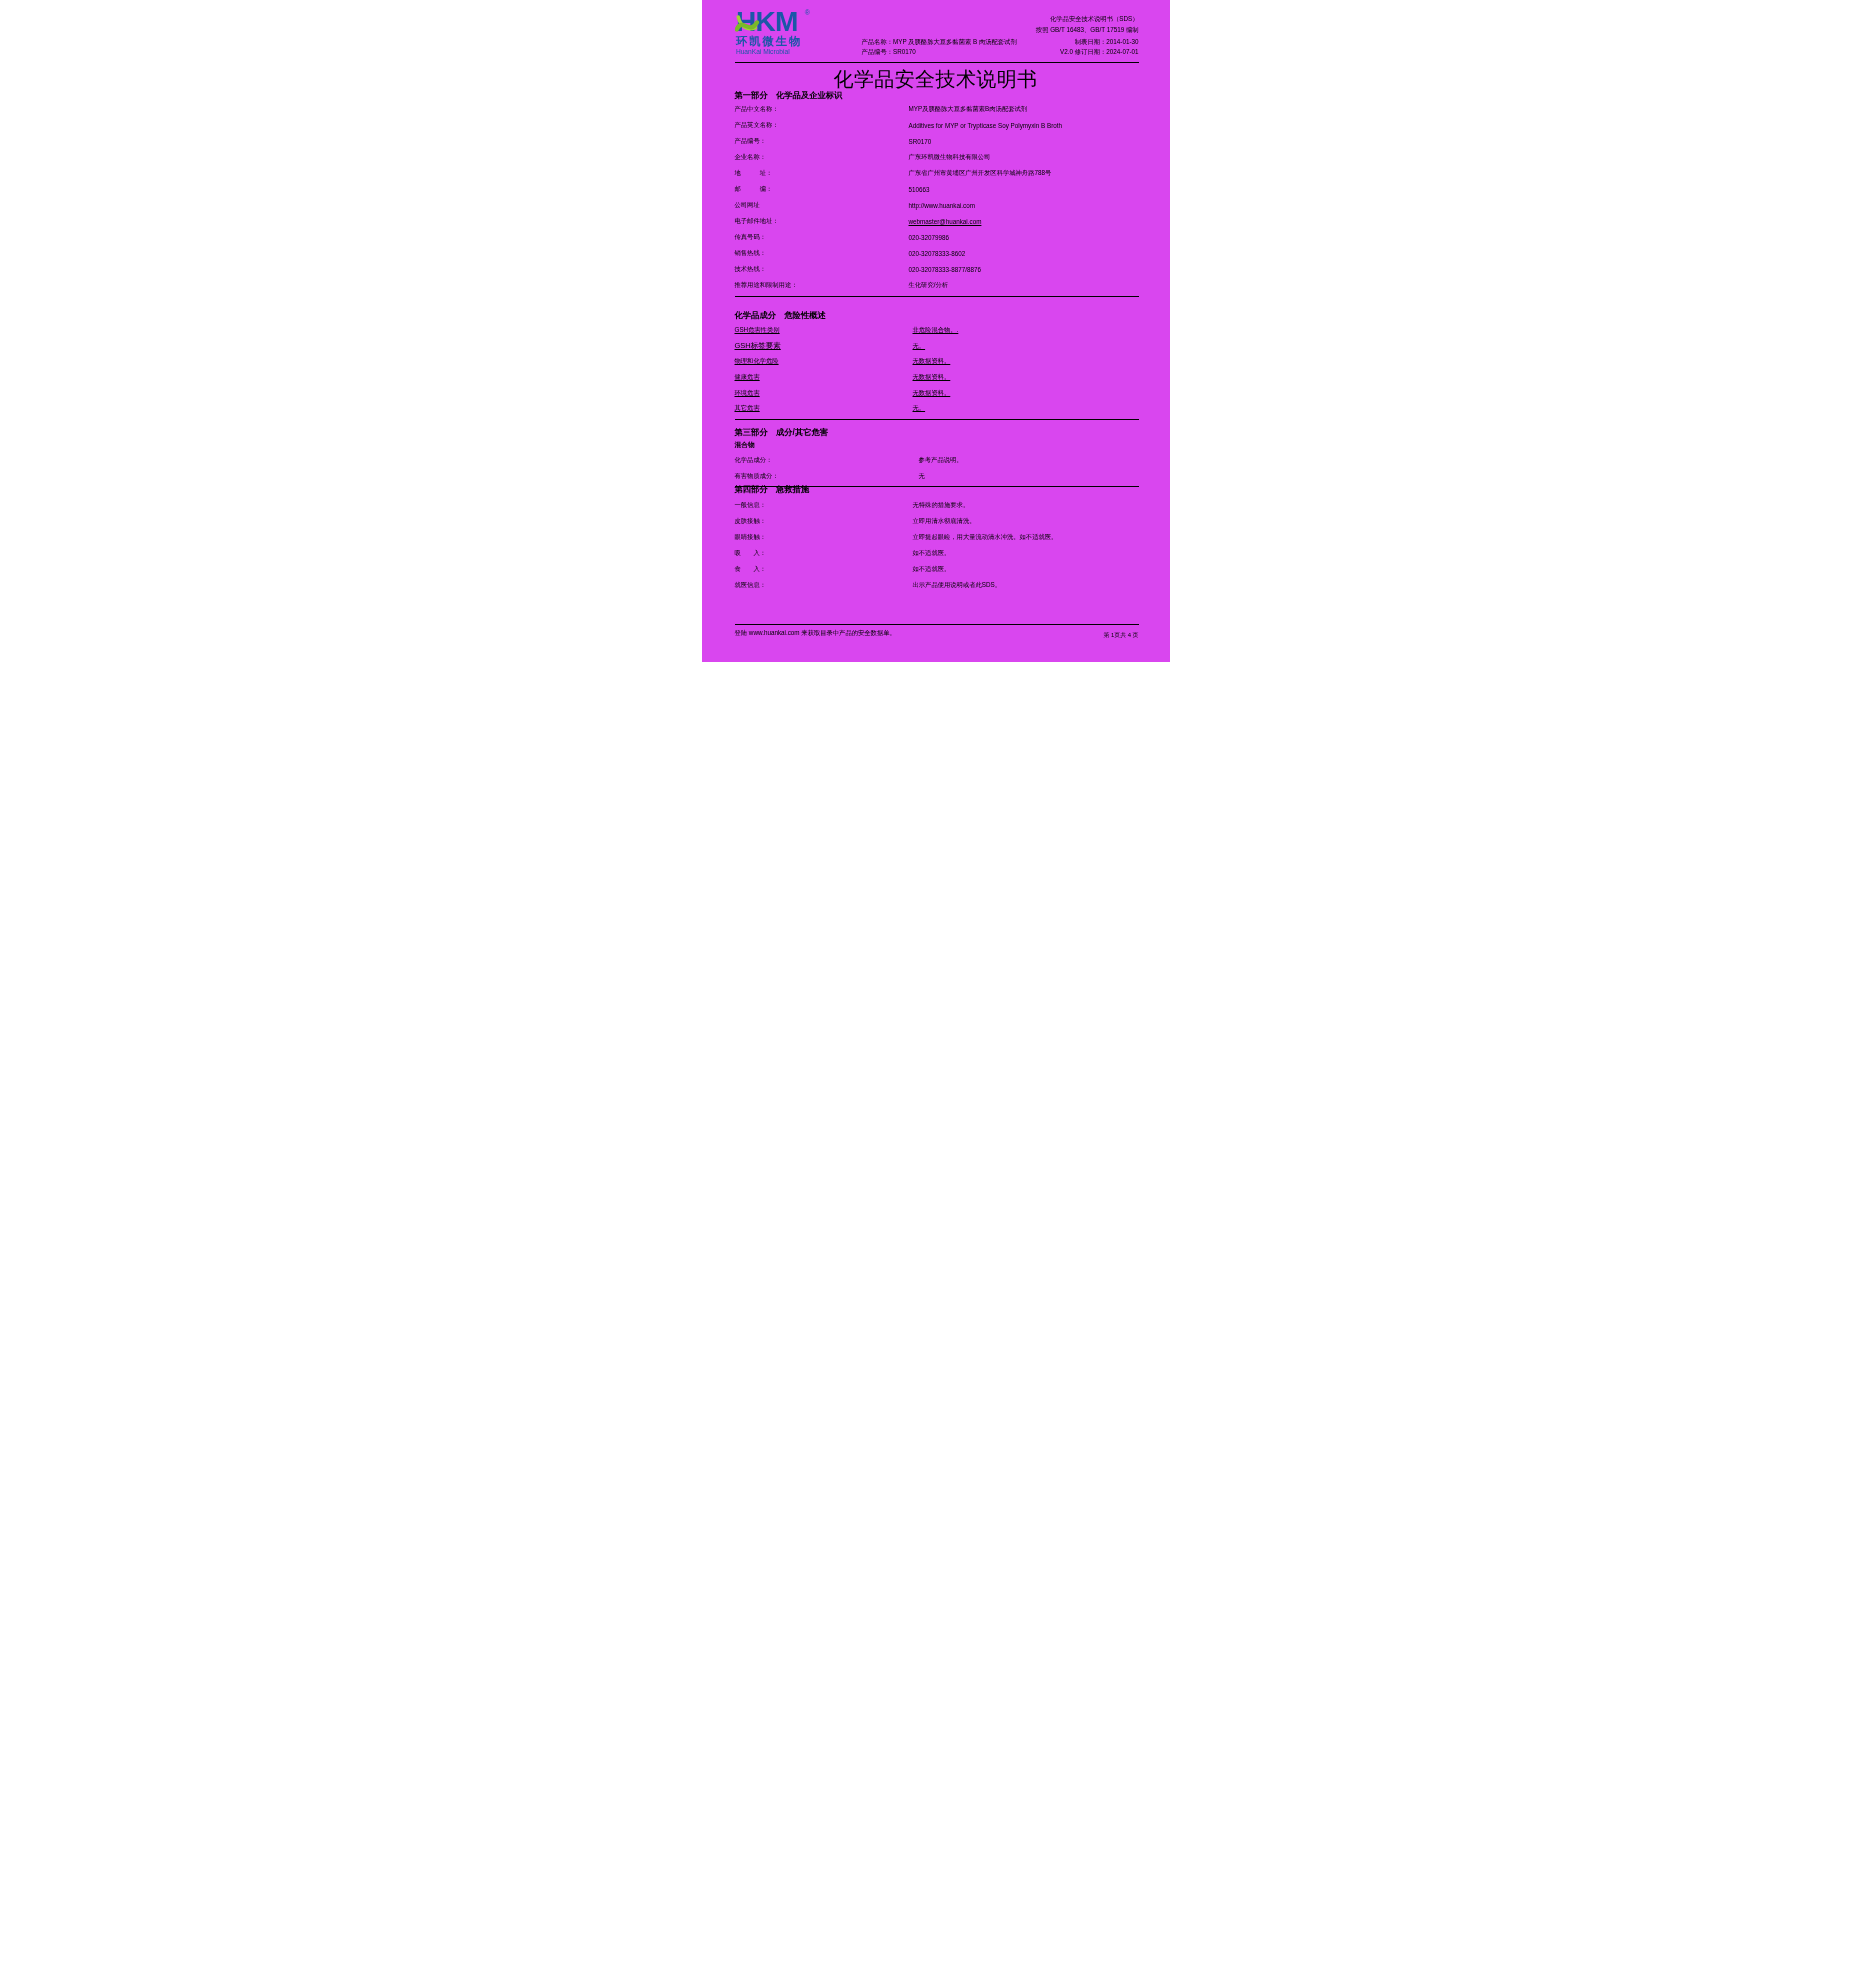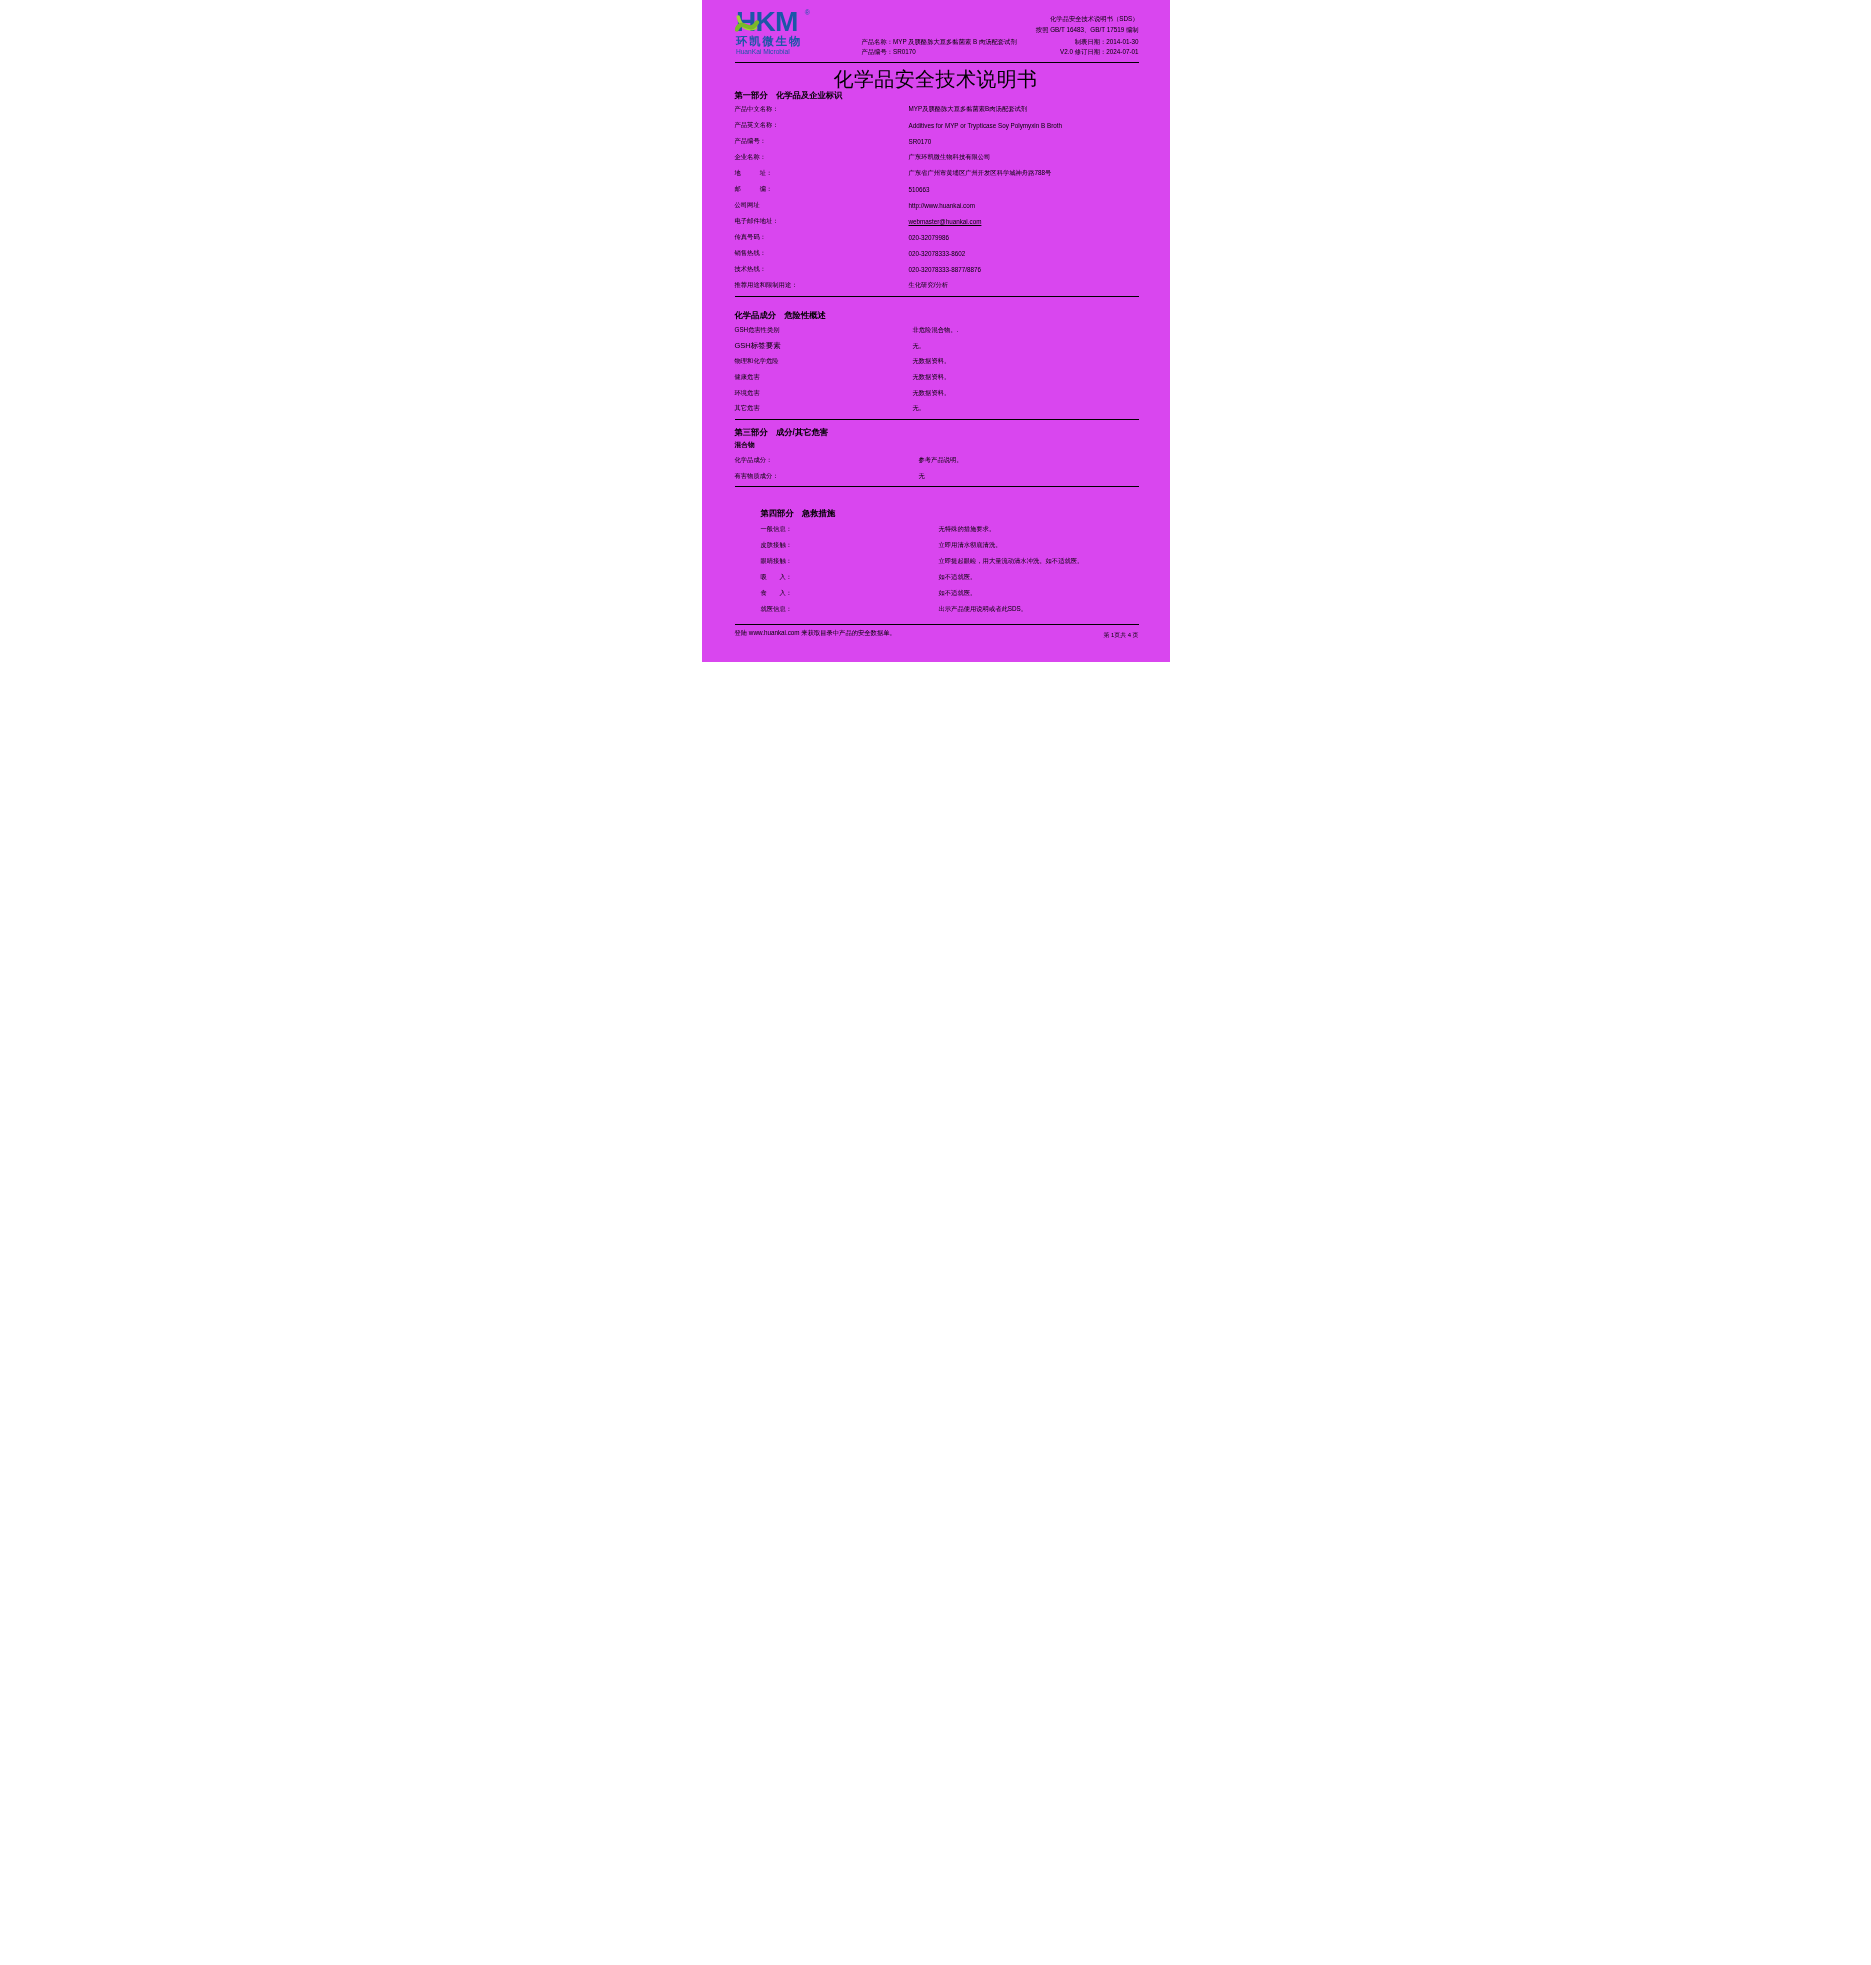--- a/index.html
+++ b/index.html
@@ -24,24 +24,24 @@
   .rule-s3{top:486px;}
   .rule-s4{top:624px;}
   
   .doc-title{position:absolute;left:0;right:0;top:66px;text-align:center;
     font-size:20px;font-weight:normal;letter-spacing:0.4px;}
   
   .section{position:absolute;left:33px;right:31px;}
   .sec1{top:90px;}
   .sec2{top:310px;}
   .sec3{top:427px;}
-  .sec4{top:508px;margin-left:26px;}
+  .sec4{top:484px;}
   .sec-h{font-size:8.3px;font-weight:bold;line-height:10.2px;white-space:nowrap;}
   .rows{margin-top:1.6px;}
-  .sec2 .rows{margin-top:2.4px;}
+  .sec2 .rows{margin-top:2.4px;text-decoration:underline;}
   .sec3 .rows{margin-top:2.4px;}
   .sec4 .rows{margin-top:3.1px;}
   .row{display:flex;align-items:center;height:16px;font-size:6.3px;}
   .sec2 .row{height:15.7px;}
   .lbl{flex:0 0 auto;white-space:nowrap;}
   .sec1 .lbl{width:174px;}
   .sec2 .lbl{width:178px;}
   .sec3 .lbl{width:184px;}
   .sec4 .lbl{width:178px;}
   .val{flex:1 1 auto;white-space:nowrap;}

